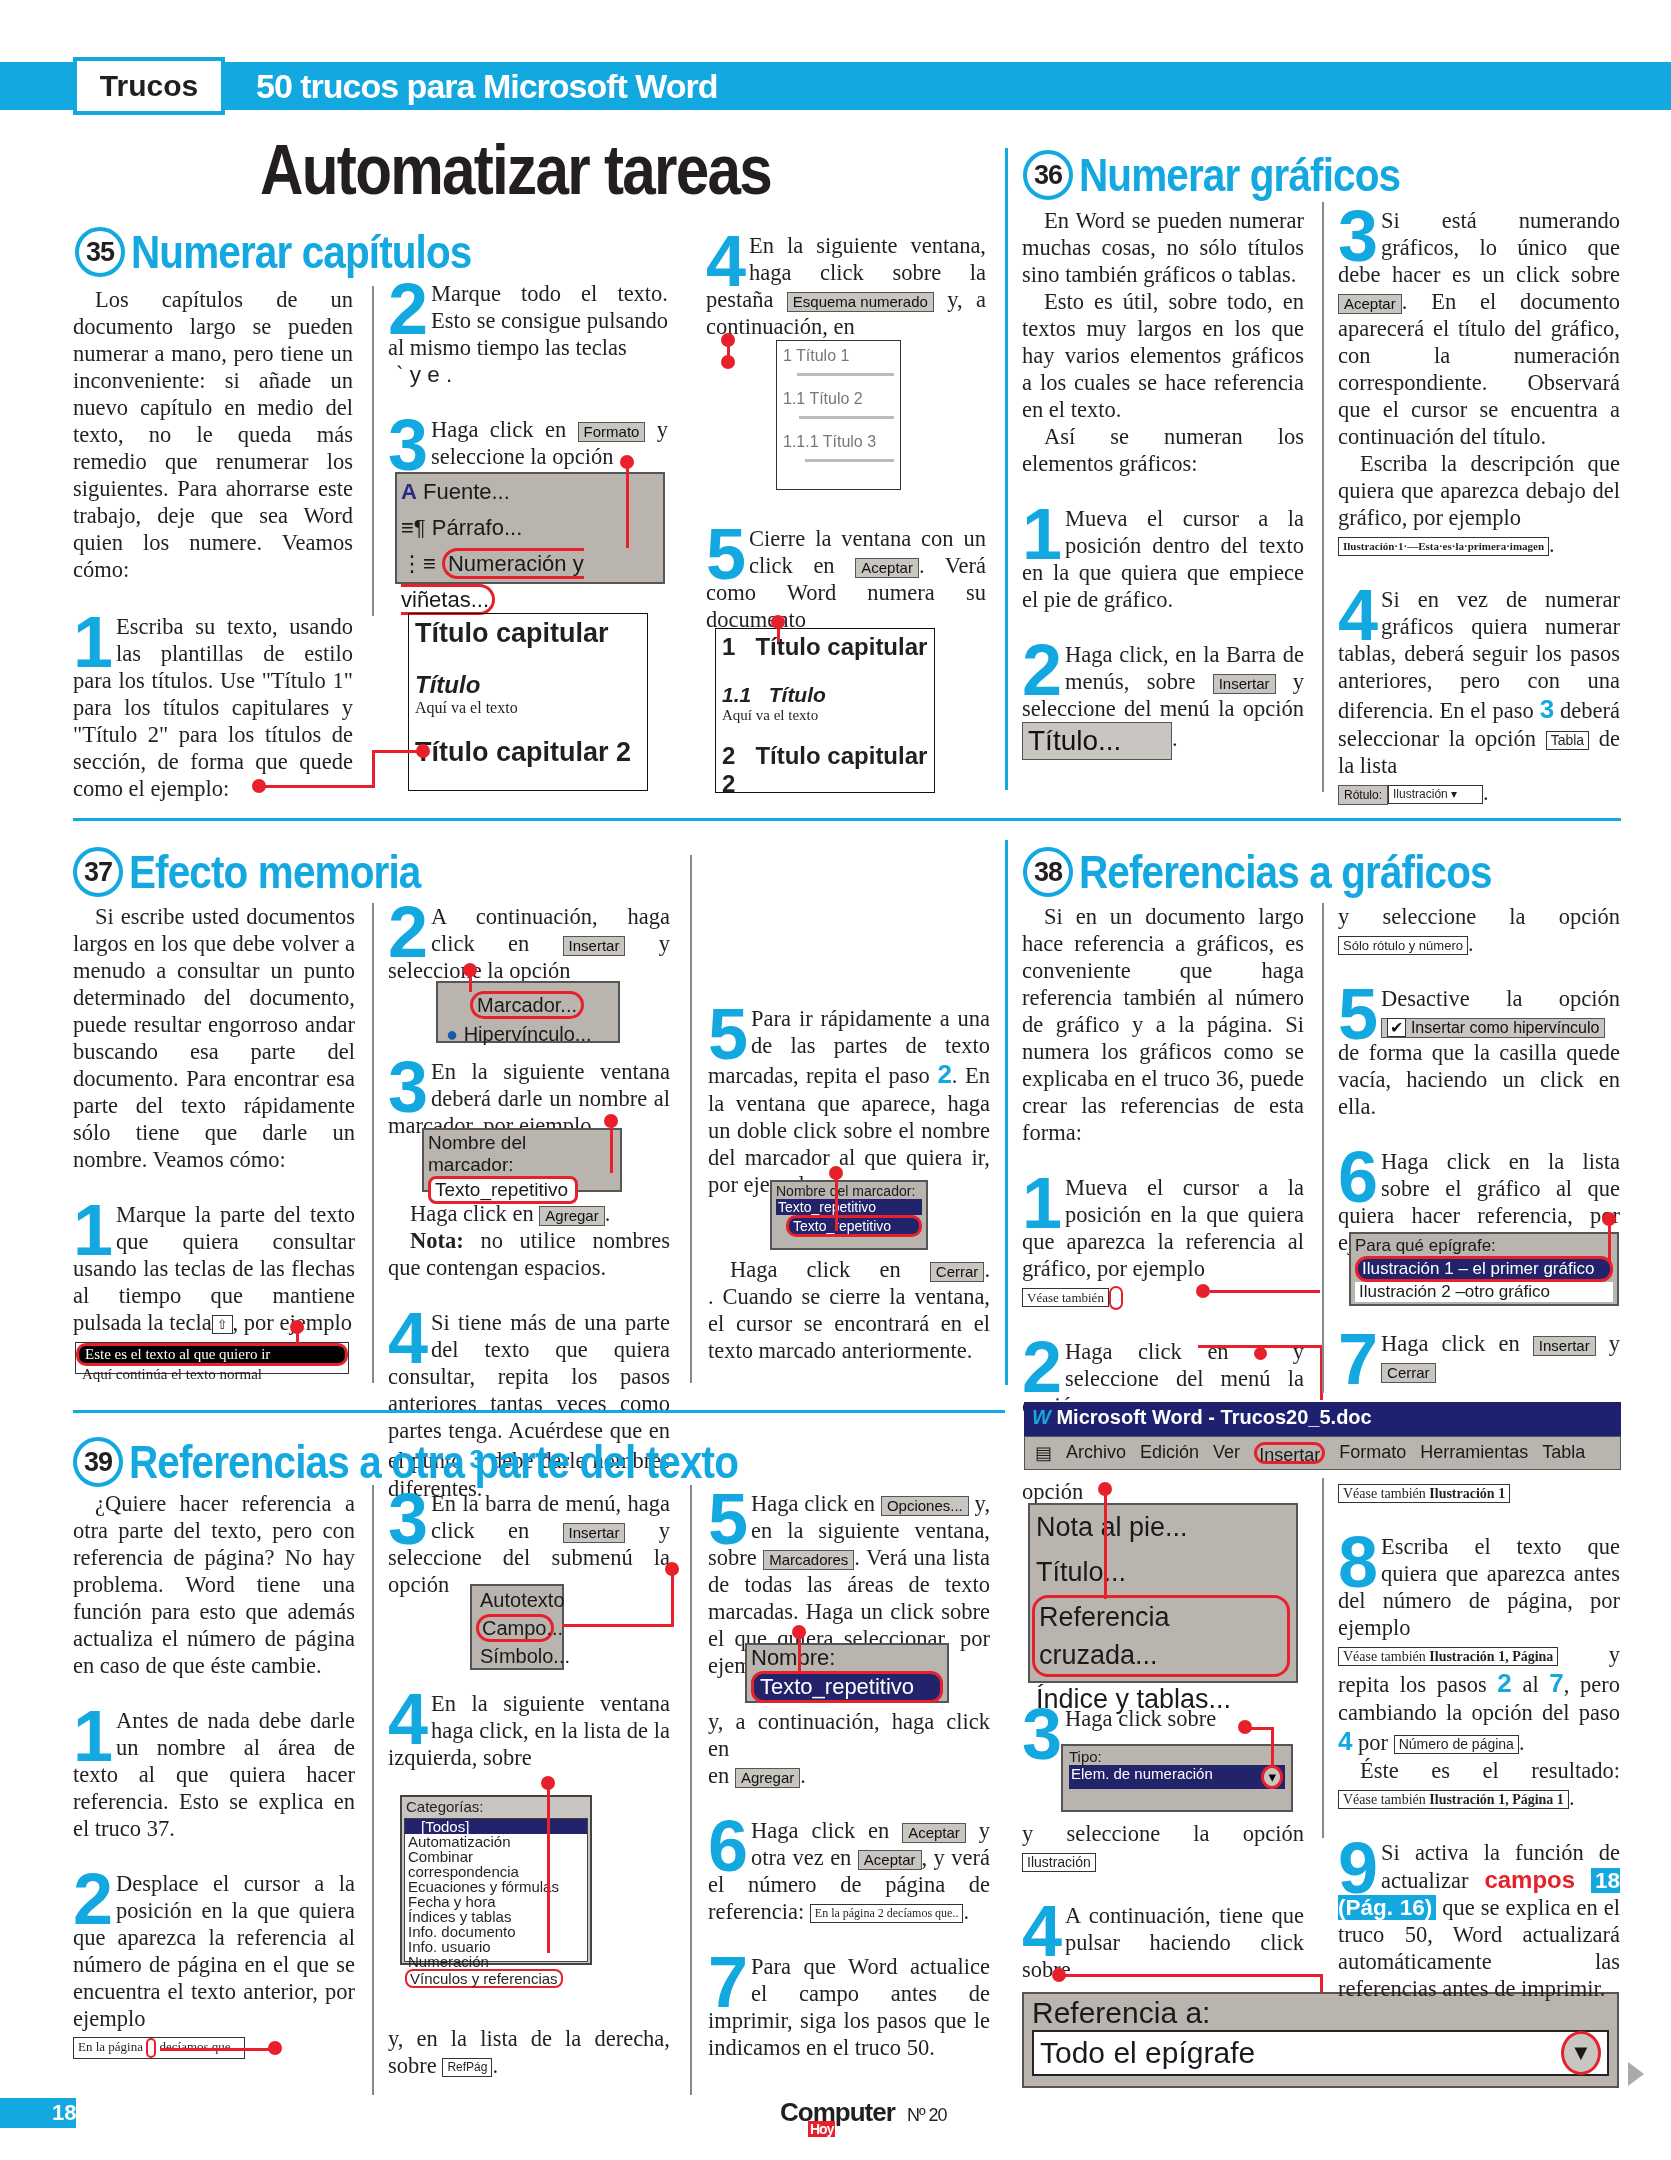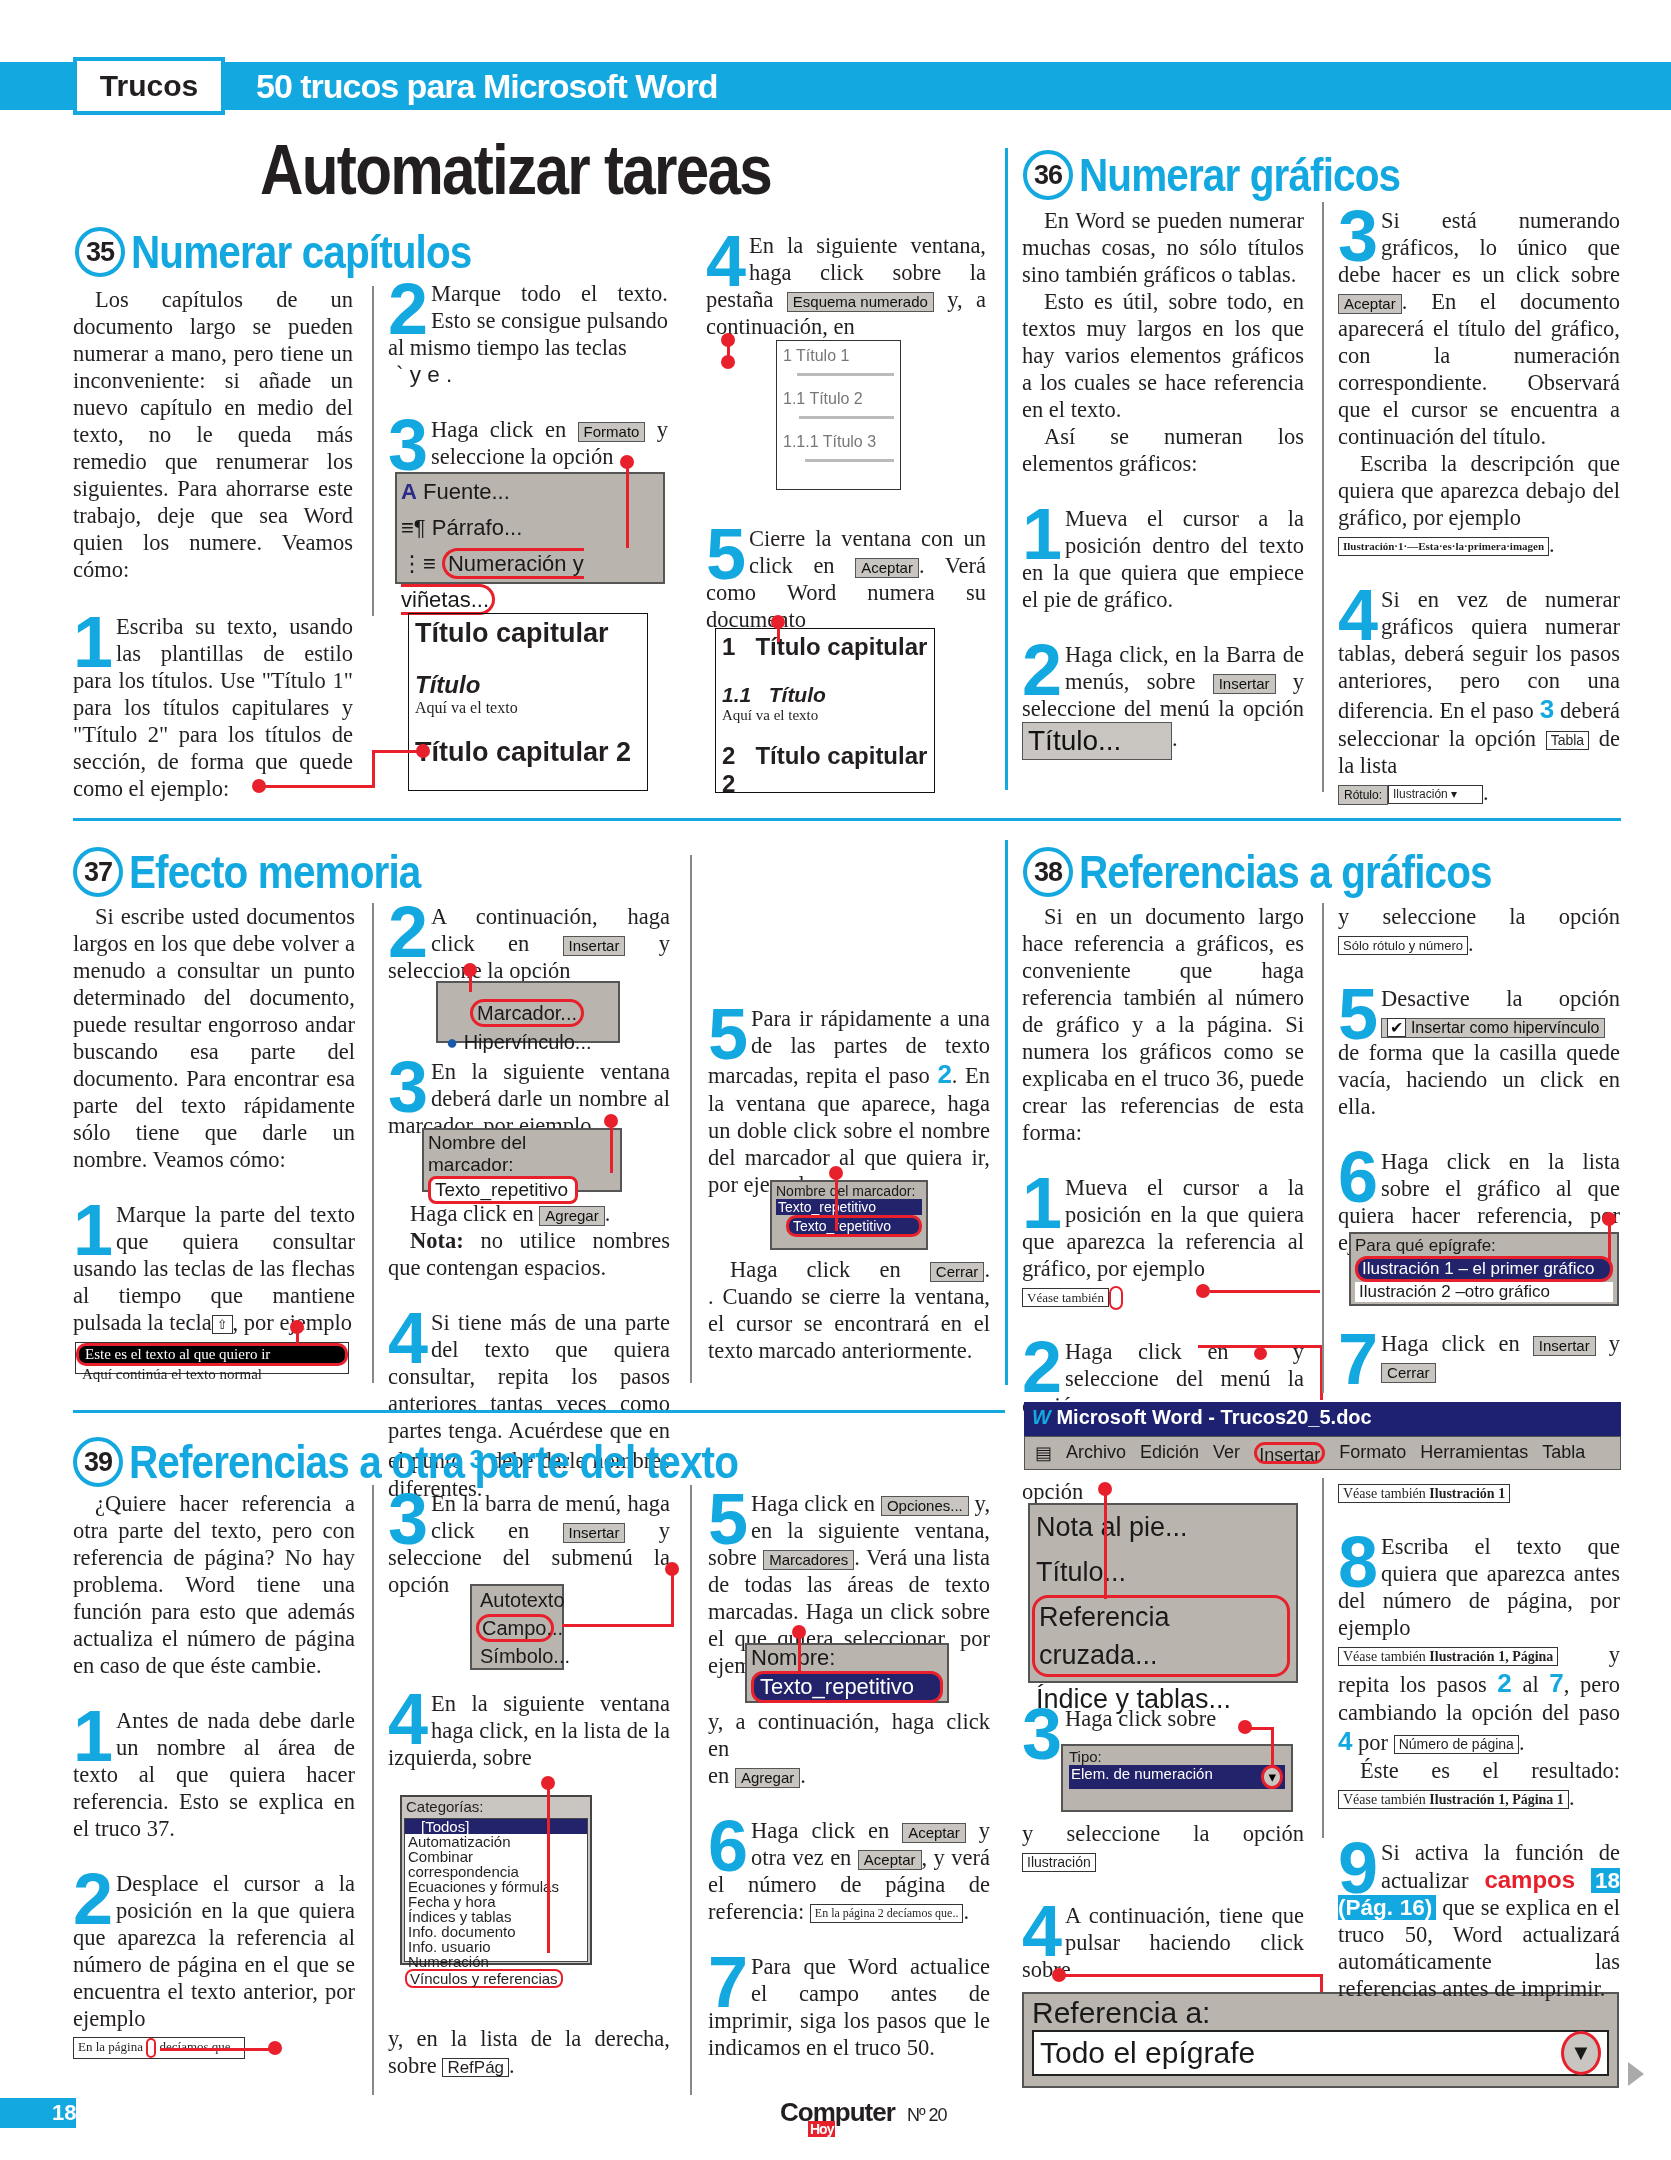--- a/index.html
+++ b/index.html
@@ -372,21 +372,21 @@
 <div class="abs" style="left:75px;top:1342px;width:274px;height:32px;border:1.5px solid #333;font:15px 'Liberation Serif',serif">
   <div class="sel ring" style="background:#000;padding:0 6px;border-radius:10px">Este es el texto al que quiero ir</div>
   <div style="padding:0 6px">Aquí continúa el texto normal</div>
 </div>
 <div class="abs dot" style="left:290px;top:1320px"></div>
 <div class="abs red-l" style="left:296px;top:1327px;width:3px;height:18px"></div>
 <div class="abs vline" style="left:372px;top:903px;height:480px"></div>
 <div class="abs txt" style="left:388px;top:903px;width:282px">
   <p><span class="big">2</span><span>A continuación, haga click en</span> <span class="btn">Insertar</span> <span>y seleccione la opción</span></p>
 </div>
-<div class="abs gray" style="left:436px;top:981px;width:184px;height:62px;font-size:20px;line-height:29px;padding:16px 8px">
+<div class="abs gray" style="left:436px;top:981px;width:184px;height:62px;font-size:20px;line-height:29px;padding:8px 8px">
   <div style="padding-left:24px"><span class="ring" style="padding:0 4px">Marcador...</span></div>
   <div><span style="color:#1a5aa8">●</span> <span>Hipervínculo...</span></div>
 </div>
 <div class="abs dot" style="left:463px;top:963px"></div>
 <div class="abs red-l" style="left:469px;top:970px;width:3px;height:22px"></div>
 <div class="abs txt" style="left:388px;top:1058px;width:282px">
   <p><span class="big">3</span><span>En la siguiente ventana deberá darle un nombre al marcador, por ejemplo</span></p>
 </div>
 <div class="abs gray" style="left:422px;top:1128px;width:200px;height:64px;font-size:19px;padding:2px 4px">
   <div>Nombre del marcador:</div>
@@ -553,21 +553,21 @@
     <div style="padding:0 3px">Índices y tablas</div>
     <div style="padding:0 3px">Info. documento</div>
     <div style="padding:0 3px">Info. usuario</div>
     <div style="padding:0 3px">Numeración</div>
     <div class="ring" style="padding:0 3px;display:inline-block;border-radius:8px;border-width:2px">Vínculos y referencias</div>
   </div>
 </div>
 <div class="abs dot" style="left:541px;top:1776px"></div>
 <div class="abs red-l" style="left:547px;top:1783px;width:3px;height:170px"></div>
 <div class="abs txt" style="left:388px;top:2025px;width:282px">
-  <p><span>y, en la lista de la derecha, sobre</span> <span class="box mono" style="font-size:17px">RefPág</span>.</p>
+  <p><span>y, en la lista de la derecha, sobre</span> <span class="box mono" style="font-size:12px">RefPág</span>.</p>
 </div>
 <div class="abs vline" style="left:690px;top:1485px;height:610px"></div>
 <div class="abs txt" style="left:708px;top:1490px;width:282px">
   <p><span class="big">5</span><span>Haga click en</span> <span class="btn">Opciones...</span> <span>y, en la siguiente ventana, sobre</span> <span class="btn">Marcadores</span><span>. Verá una lista de todas las áreas de texto marcadas. Haga un click sobre el que quiera seleccionar, por ejemplo</span></p>
 </div>
 <div class="abs gray" style="left:745px;top:1643px;width:204px;height:60px;font-size:22px;padding:0 4px">
   <div>Nombre:</div>
   <div class="sel ring" style="border-radius:12px;padding:0 6px">Texto_repetitivo</div>
 </div>
 <div class="abs dot" style="left:792px;top:1625px"></div>

